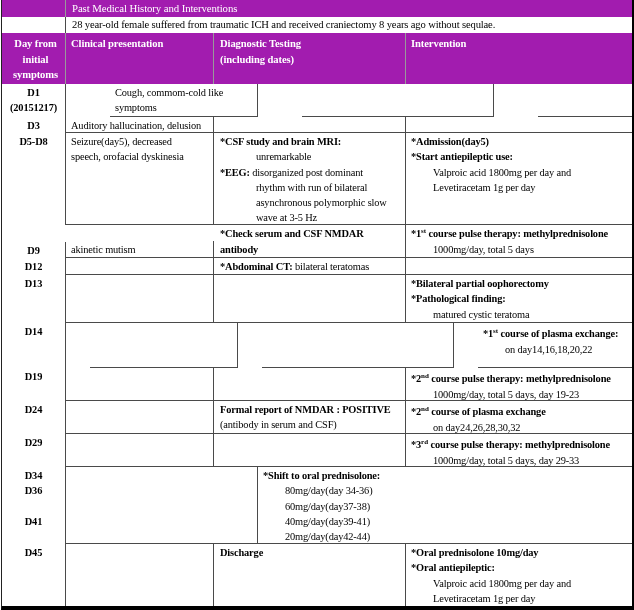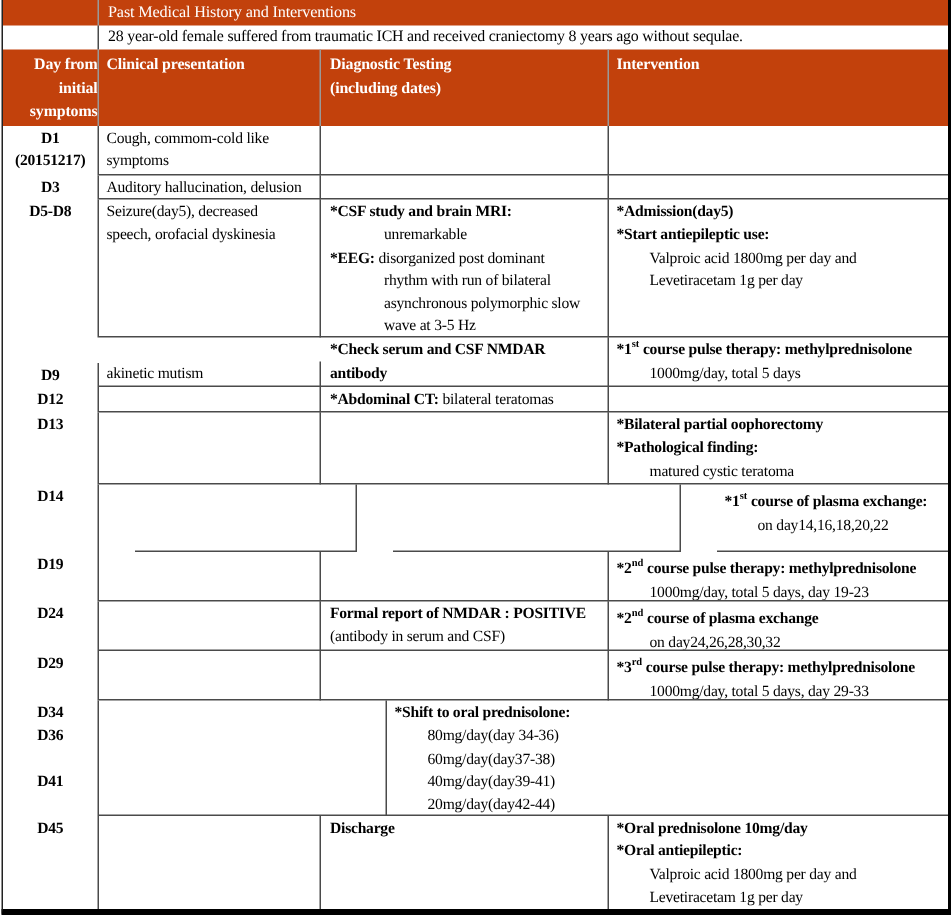--- a/index.html
+++ b/index.html
@@ -28,30 +28,30 @@
   .line{
     line-height:15.3px; font-size:10.4px; letter-spacing:-0.15px;
     white-space:nowrap;
   }
   .c-day .line{font-weight:bold;}
   .ind{padding-left:36px;}
   .c-int .ind{padding-left:22px;}
   
   .cap-row{height:17px;}
   .cap-row .cell{padding-top:0;}
-  .black{background:#c2410c; color:#fff;}
+  .black{background:#a21caf; color:#fff;}
   .cap-row .c-day{border-right:1px solid #999;}
   .cap-text{flex:1; padding-left:6px; font-size:10.8px; line-height:17px; letter-spacing:-0.1px; white-space:nowrap;}
   .sub-row{height:16px;}
   .sub-row .cell{padding-top:0;}
   .sub-text{flex:1; padding-left:6px; font-size:10.6px; line-height:16px; letter-spacing:-0.15px; white-space:nowrap;}
   
   .head-row{height:51px;}
   .head-row .cell{padding-top:3px; border-right-color:#999;}
-  .head-row .c-day{text-align:right; padding-left:4px;}
+  .head-row .c-day{text-align:center; padding-left:4px;}
   .hline{font-weight:bold; font-size:10.6px; line-height:15.6px; letter-spacing:-0.1px; white-space:nowrap;}
   sup{font-size:7px; letter-spacing:0;}
 </style>
 </head>
 <body>
 
 <div class="tablewrap">
 
   <div class="row cap-row">
     <div class="cell c-day black"></div>
@@ -75,21 +75,21 @@
       <div class="cell c-diag">
         <div class="hline">Diagnostic Testing</div>
         <div class="hline">(including dates)</div>
       </div>
       <div class="cell c-int">
         <div class="hline">Intervention</div>
       </div>
     </div>
 
   <div id="body-rows">
-      <div class="row body-row" style="height: 33px;">
+      <div class="row body-row" style="height: 33px; gap: 44px;">
         <div class="cell c-day">
           <div class="line">D1</div>
           <div class="line">(20151217)</div>
         </div>
         <div class="cell c-clin">
           <div class="line">Cough, commom-cold like</div>
           <div class="line">symptoms</div>
         </div>
         <div class="cell c-diag"></div>
         <div class="cell c-int"></div>

